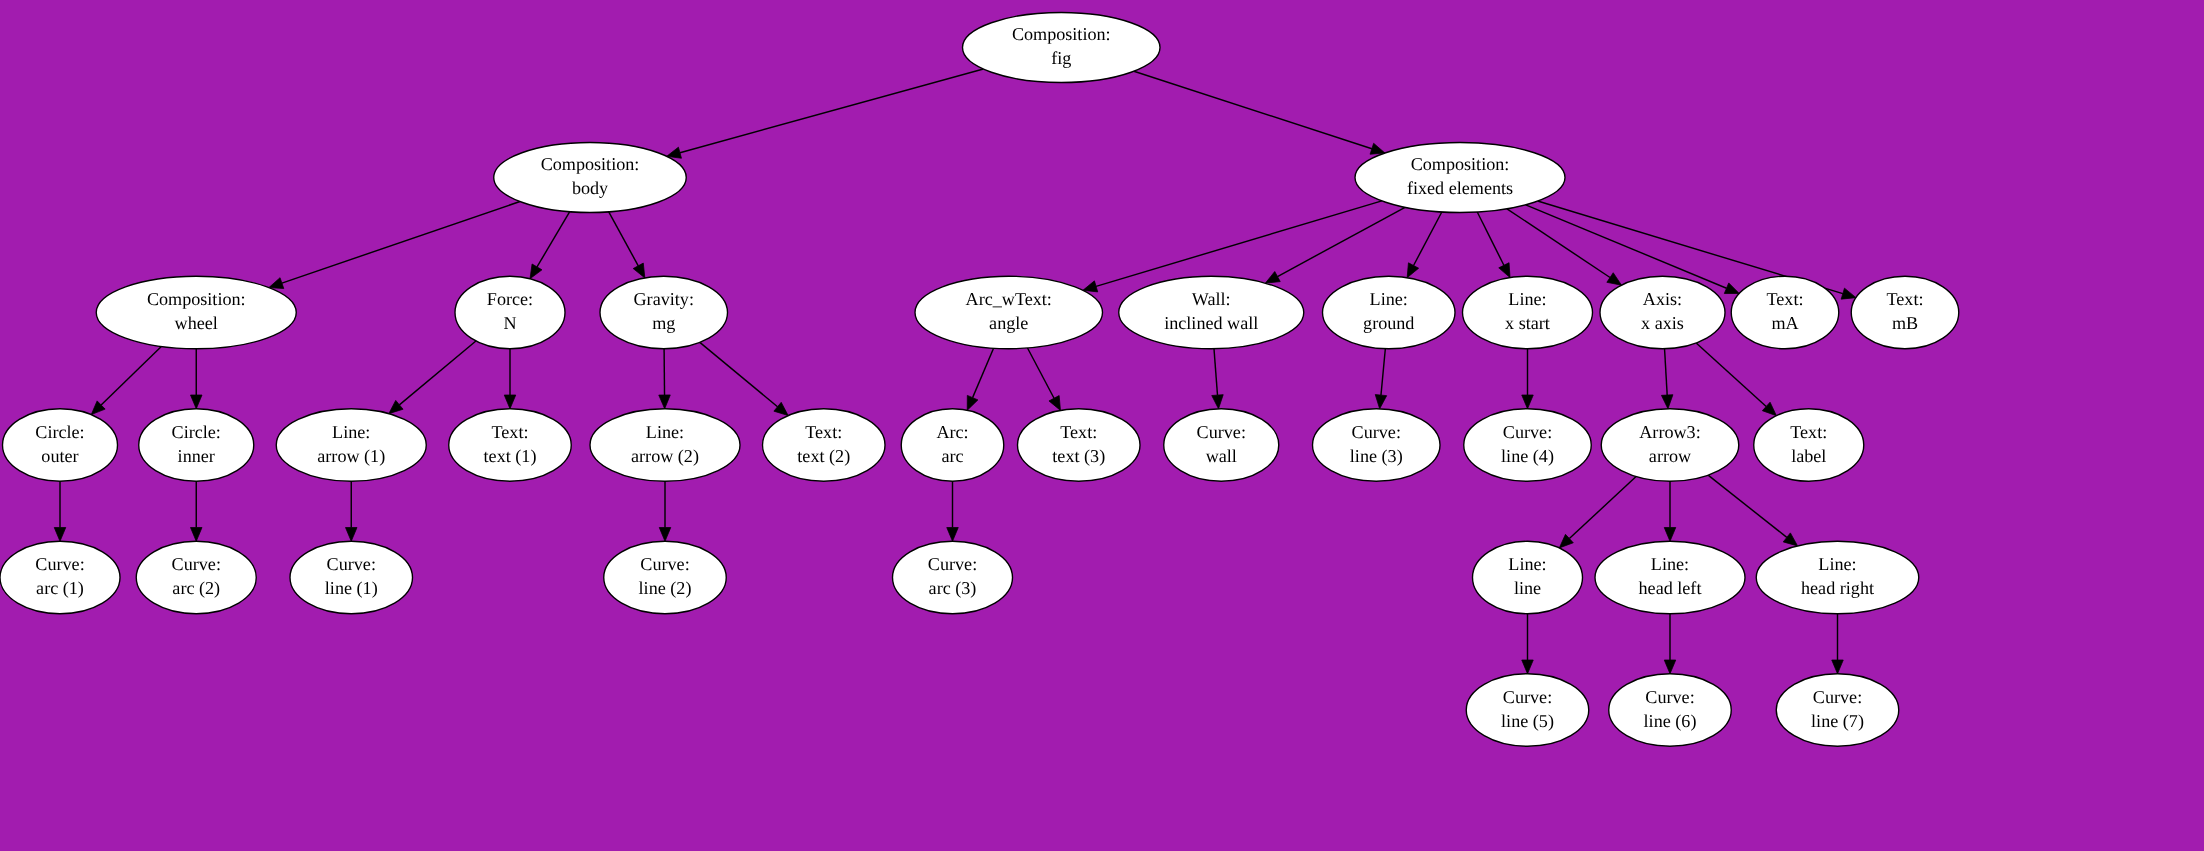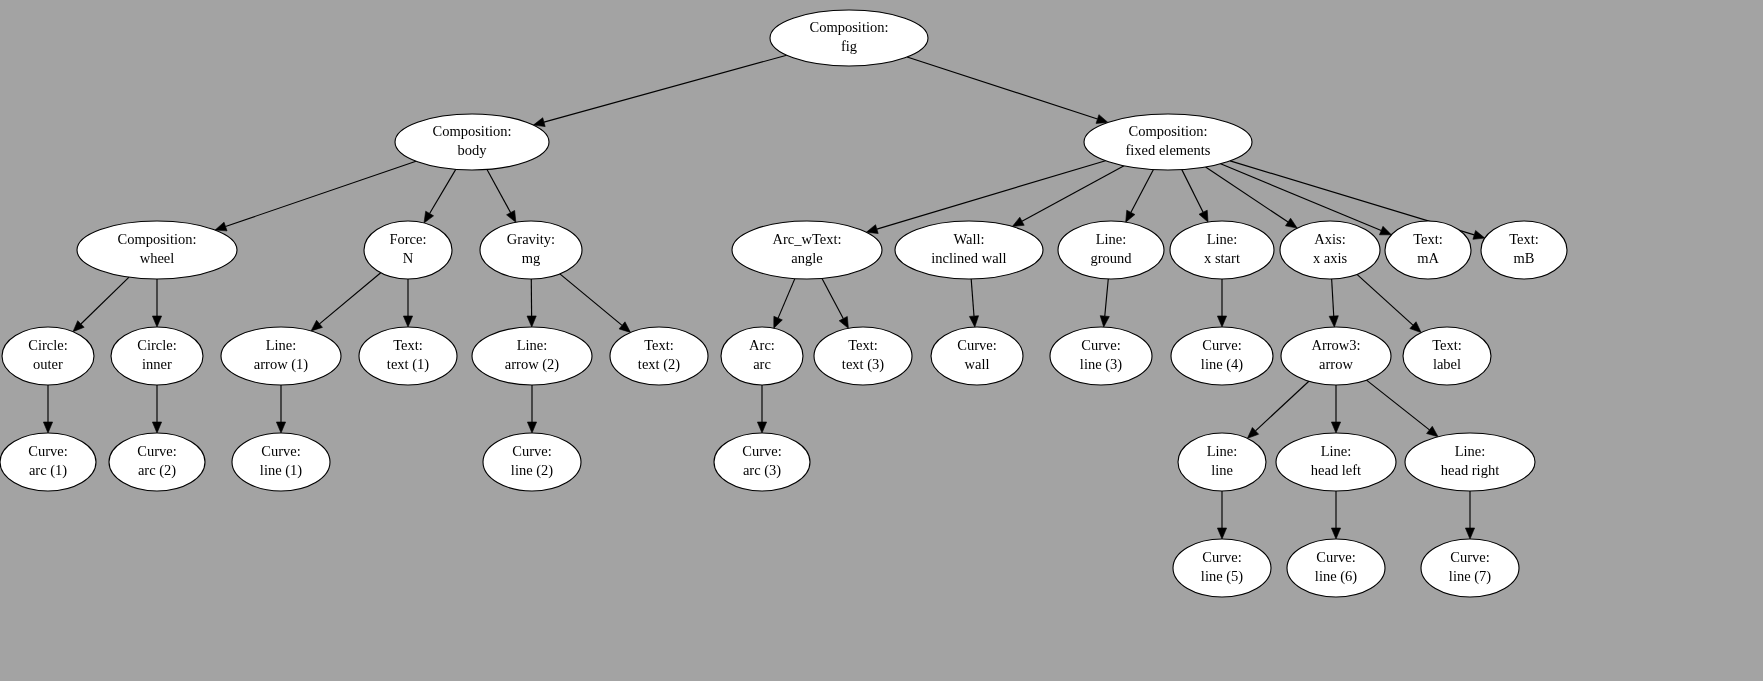--- a/index.html
+++ b/index.html
@@ -4,21 +4,21 @@
 <style>
   html, body {
     margin: 0;
     padding: 0;
     background: #ffffff;
   }
   #canvas {
     position: relative;
     width: 1763px;
     height: 681px;
-    background: #a3a3a3;
+    background: #a21caf;
     font-family: "Liberation Serif", "DejaVu Serif", serif;
   }
   svg#graph {
     position: absolute;
     left: 0;
     top: 0;
     width: 1763px;
     height: 681px;
   }
   .node-ellipse {

